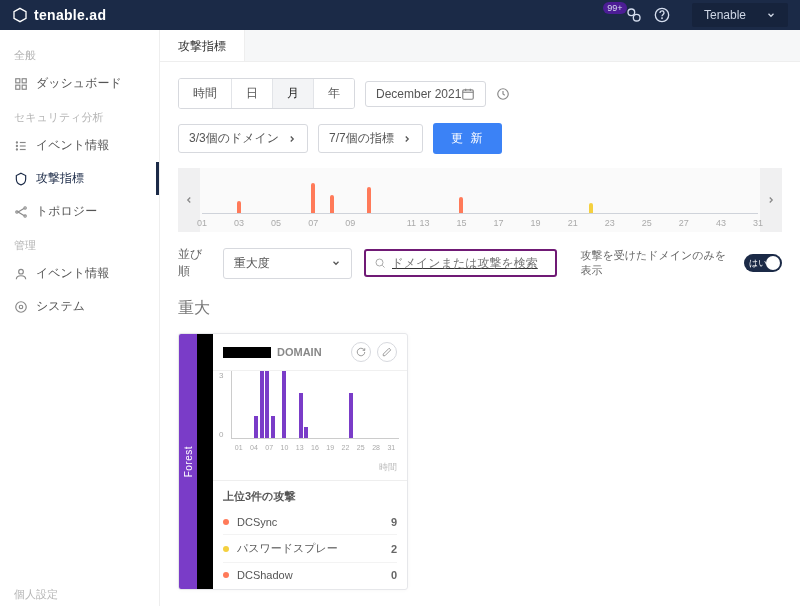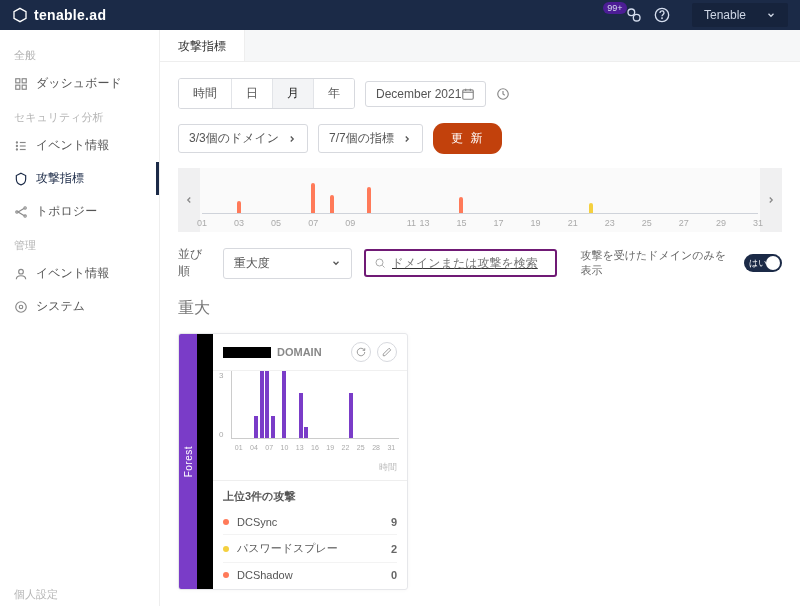--- a/index.html
+++ b/index.html
@@ -37,21 +37,21 @@
 
 .row { display: flex; align-items: center; gap: 10px; flex-wrap: wrap; }
 .btn-group { display: inline-flex; border: 1px solid #d7d9de; border-radius: 3px; overflow: hidden; }
 .btn-group button { border: none; background: #fff; padding: 6px 14px; font-size: 12px; cursor: pointer; color: #555; }
 .btn-group button.sel { background: #f3f4f6; color: #222; font-weight:500; }
 .btn-group button + button { border-left: 1px solid #e2e4e8; }
 .date-pick { border: 1px solid #d7d9de; border-radius: 3px; padding: 5px 10px; display: flex; align-items: center; font-size: 12px; color: #555; cursor:pointer; }
 .clock-ico, .cal-ico { width: 14px; height: 14px; color: #888; }
 .chip { border: 1px solid #d7d9de; border-radius: 3px; padding: 5px 10px; display: inline-flex; align-items: center; gap: 8px; font-size: 12px; color: #555; cursor:pointer; }
 .chip svg { width: 10px; height: 10px; }
-.btn-primary { background: #c2410c; color: #fff; border: none; padding: 7px 18px; border-radius: 11px; font-size: 12px; cursor:pointer; letter-spacing: 2px; }
+.btn-primary { background: #3b82f6; color: #fff; border: none; padding: 7px 18px; border-radius: 3px; font-size: 12px; cursor:pointer; letter-spacing: 2px; }
 
 
 .timeline-wrap { position: relative; background: #fafafa; padding: 8px 20px 4px; }
 .tl-nav { position: absolute; top: 0; bottom: 0; width: 22px; display: flex; align-items: center; justify-content: center; background: #f0f0f1; cursor: pointer; color: #888; }
 .tl-nav.left { left: 0; }
 .tl-nav.right { right: 0; }
 .timeline { position: relative; height: 52px; margin: 0 4px; }
 .timeline .axis { position: absolute; bottom: 14px; left: 0; right: 0; height: 1px; background: #cfd3da; }
 .timeline .tick { position: absolute; bottom: 0; font-size: 9px; color: #aaa; transform: translateX(-50%); }
 .timeline .bar { position: absolute; bottom: 15px; width: 4px; border-radius: 2px 2px 0 0; transform: translateX(-50%); }
@@ -269,21 +269,21 @@
               <span class="tick" style="left: 26.6667%;">09</span>
               <span class="tick" style="left: 33.3333%; margin-left: 24px;">11</span>
               <span class="tick" style="left: 40%;">13</span>
               <span class="tick" style="left: 46.6667%;">15</span>
               <span class="tick" style="left: 53.3333%;">17</span>
               <span class="tick" style="left: 60%;">19</span>
               <span class="tick" style="left: 66.6667%;">21</span>
               <span class="tick" style="left: 73.3333%;">23</span>
               <span class="tick" style="left: 80%;">25</span>
               <span class="tick" style="left: 86.6667%;">27</span>
-              <span class="tick" style="left: 93.3333%;">29</span>
+              <span class="tick" style="left: 93.3333%;">43</span>
               <span class="tick" style="left: 100%;">31</span>
               <div class="bar" style="left: 6.66667%; height: 12px; background: rgb(255, 122, 89);"></div>
               <div class="bar" style="left: 20%; height: 30px; background: rgb(255, 122, 89);"></div>
               <div class="bar" style="left: 23.3333%; height: 18px; background: rgb(255, 122, 89);"></div>
               <div class="bar" style="left: 30%; height: 26px; background: rgb(255, 122, 89);"></div>
               <div class="bar" style="left: 46.6667%; height: 16px; background: rgb(255, 122, 89);"></div>
               <div class="bar" style="left: 70%; height: 10px; background: rgb(244, 208, 63);"></div>
             </div>
         </div>
 

